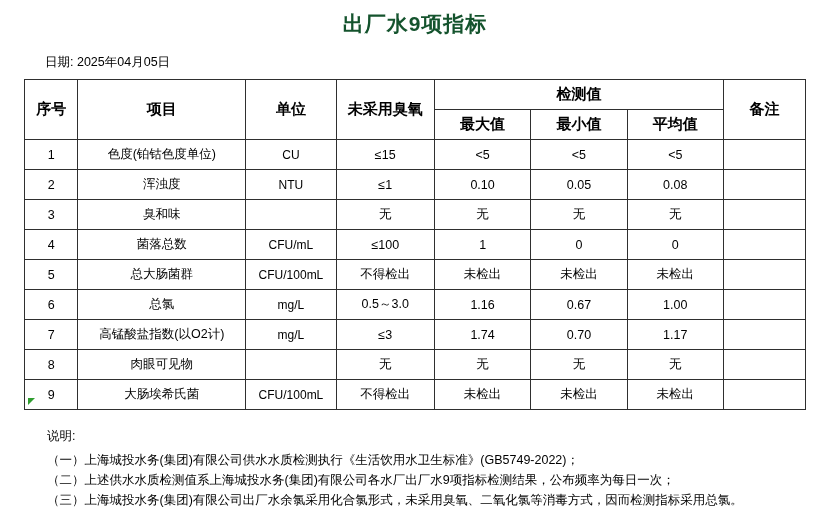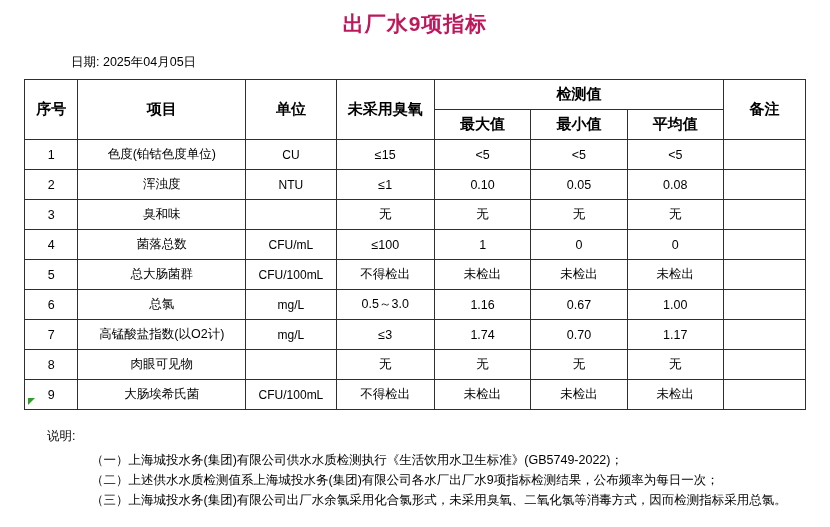--- a/index.html
+++ b/index.html
@@ -20,25 +20,25 @@
     height: 527px;
     box-sizing: border-box;
   }
   .title {
     text-align: center;
     font-size: 21px;
     font-weight: bold;
     letter-spacing: 1px;
     padding-top: 10px;
     padding-bottom: 6px;
-    color: #be185d;
+    color: #14532d;
   }
   .date-line {
     font-size: 12.5px;
-    padding-left: 71px;
+    padding-left: 45px;
     padding-top: 10px;
     padding-bottom: 8px;
     color: #000;
   }
   .table-wrap {
     padding: 0 24px 0 24px;
   }
   table.report {
     border-collapse: collapse;
     width: 782px;
@@ -81,21 +81,20 @@
   .notes {
     padding: 16px 0 0 47px;
     font-size: 12.5px;
     line-height: 20px;
   }
   .notes .note-title {
     padding-bottom: 4px;
   }
   .notes .note-line {
     white-space: nowrap;
-    margin-left: 44px;
   }
   .green-mark {
     position: absolute;
     left: 28px;
     top: 398px;
     width: 0;
     height: 0;
     border-left: 7px solid #2f9e2f;
     border-bottom: 7px solid transparent;
   }

